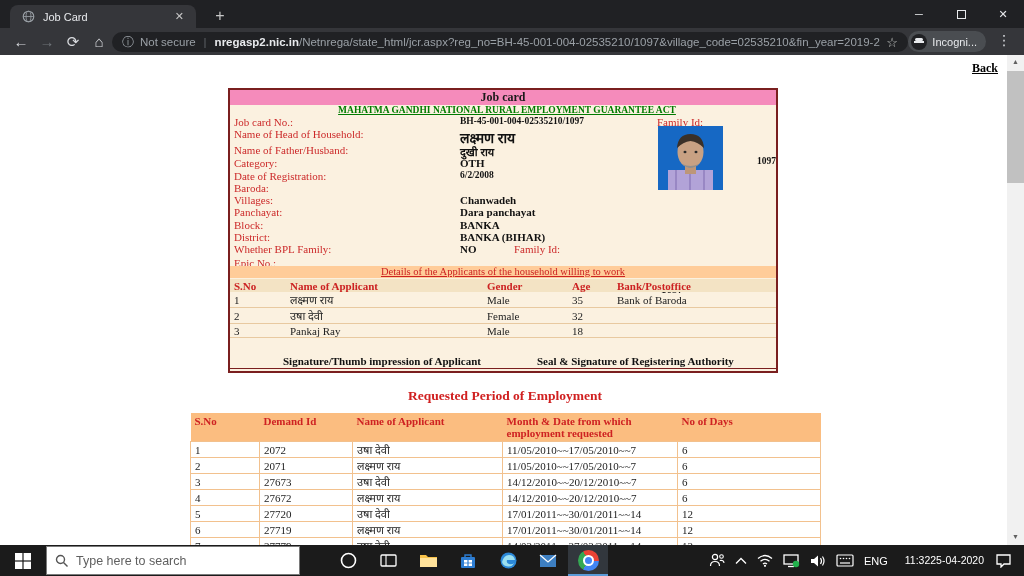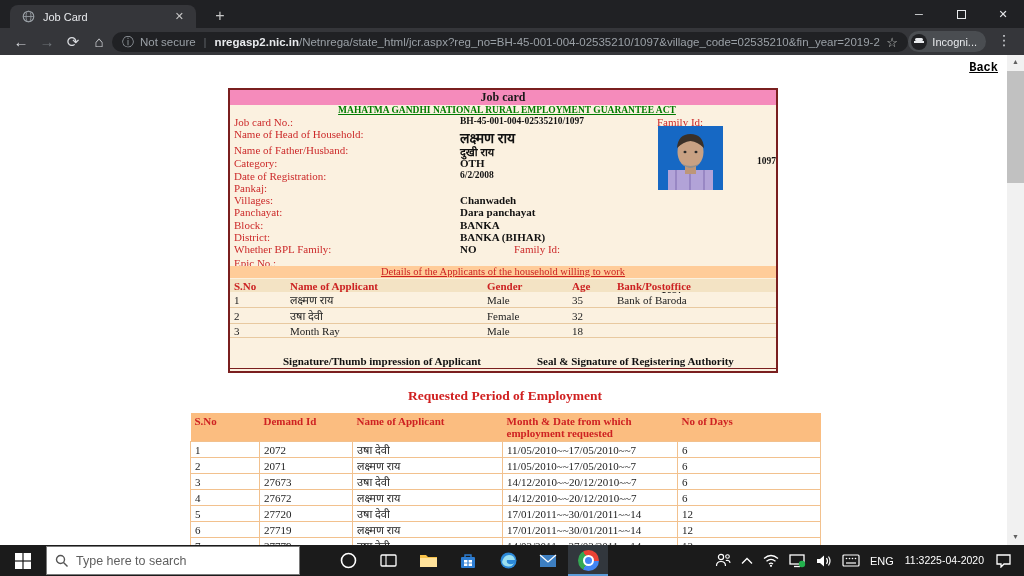--- a/index.html
+++ b/index.html
@@ -42,21 +42,21 @@
   .incog-ic::before { content:""; position:absolute; left:3px; top:7px; width:10px; height:2px;
                       background:#E8EAED; }
   .incog-ic::after { content:""; position:absolute; left:4px; top:4px; width:8px; height:3px;
                      background:#E8EAED; border-radius:2px; }
   .kebab { position:absolute; right:10px; top:4px; color:#DADCE0; font-size:14px; width:20px;
            text-align:center; }
 
   
   .page { position:absolute; top:55px; left:0; width:1024px; height:490px; background:#fff;
           font-family:"Liberation Serif","DejaVu Sans",serif; overflow:hidden; }
-  .back { position:absolute; top:6px; right:26px; font-family:Liberation Mono, monospace;
+  .back { position:absolute; top:6px; right:26px; font-family:Liberation Serif, serif;
           font-size:12px; font-weight:bold; color:#000; text-decoration:underline; }
   .vscroll { position:absolute; right:0; top:0; width:17px; height:490px; background:#F1F1F1; }
   .varrow { width:17px; height:15px; color:#606060; font-size:7px; text-align:center;
             line-height:15px; }
   .varrow.down { position:absolute; bottom:0; }
   .vthumb { position:absolute; top:16px; left:0; width:17px; height:112px; background:#C1C1C1; }
 
   
   .card { position:absolute; left:228px; top:33px; width:550px; height:285px; background:#FBF1E0;
           border:2px solid #7A1F1F; }
@@ -116,21 +116,21 @@
   .searchbox { width:254px; height:29px; background:#FFFFFF; border:1px solid #7a7a7a;
                display:flex; align-items:center; padding:8px 8px; }
   .searchbox input { border:none; outline:none; font-size:12.5px; color:#444; width:200px;
                      font-family:"Liberation Sans",sans-serif; background:transparent; }
   .searchbox input::placeholder { color:#5F5F5F; opacity:1; }
   .tb-icon { width:40px; height:31px; display:flex; align-items:center; justify-content:center; }
   .tb-icon.active { background:#32373D; box-shadow:inset 0 -2px 0 #5A9BD8; }
   .tray { margin-left:auto; display:flex; align-items:center; color:#fff; }
   .tray-item { height:31px; display:flex; align-items:center; justify-content:center;
                padding:0 5px; color:#fff; font-size:11px;text-align:right; }
-  .clock { text-align:center; font-size:10.5px; line-height:1.25; padding:0 6px; }
+  .clock { text-align:center; font-size:10.5px; line-height:1.25; padding:0 6px;margin-left:6px; }
   .chrome-logo { width:21px; height:21px; border-radius:50%;
       background:conic-gradient(from -30deg, #EA4335 0 120deg, #4285F4 120deg 240deg, #34A853 240deg 360deg);
       position:relative; }
   .chrome-logo::before { content:""; position:absolute; left:5px; top:5px; width:11px; height:11px;
       border-radius:50%; background:#fff; }
   .chrome-logo::after { content:""; position:absolute; left:7px; top:7px; width:7px; height:7px;
       border-radius:50%; background:#4285F4; }
 </style>
 </head>
 <body>
@@ -202,21 +202,21 @@
           </div>
           <div class="field-row row-3">
             <span class="f-label">Category:</span>
             <span class="f-value">OTH</span>
           </div>
           <div class="field-row row-4">
             <span class="f-label">Date of Registration:</span>
             <span class="f-value sm">6/2/2008</span>
           </div>
           <div class="field-row row-5">
-            <span class="f-label">Pankaj:</span>
+            <span class="f-label">Baroda:</span>
             <span class="f-value"></span>
           </div>
           <div class="field-row row-6">
             <span class="f-label">Villages:</span>
             <span class="f-value">Chanwadeh</span>
           </div>
           <div class="field-row row-7">
             <span class="f-label">Panchayat:</span>
             <span class="f-value">Dara panchayat</span>
           </div>
@@ -284,21 +284,21 @@
             </tr>
             <tr>
               <td>2</td>
               <td>उषा देवी</td>
               <td>Female</td>
               <td>32</td>
               <td></td>
             </tr>
             <tr>
               <td>3</td>
-              <td>Month Ray</td>
+              <td>Pankaj Ray</td>
               <td>Male</td>
               <td>18</td>
               <td></td>
             </tr>
           </tbody>
       </table>
 
       <div class="signature">
         <span class="sig-left">Signature/Thumb impression of Applicant</span>
         <span class="sig-right">Seal &amp; Signature of Registering Authority</span>

